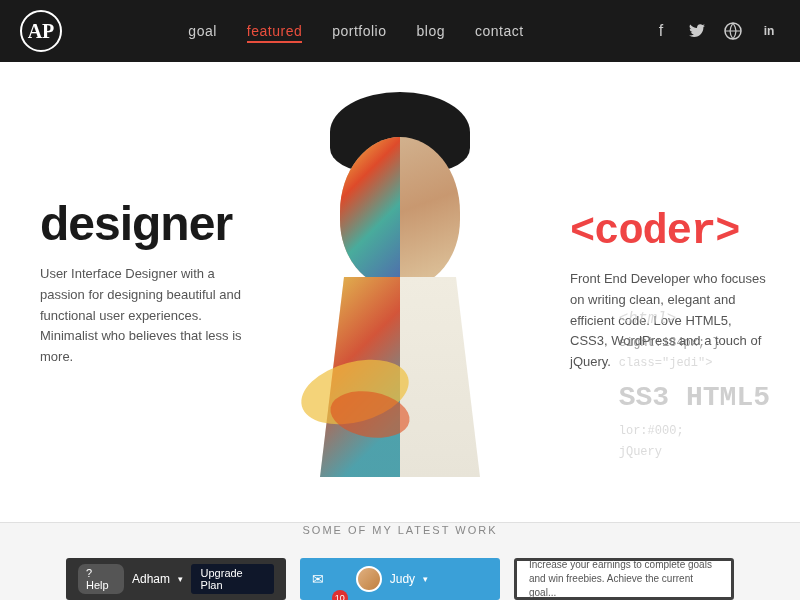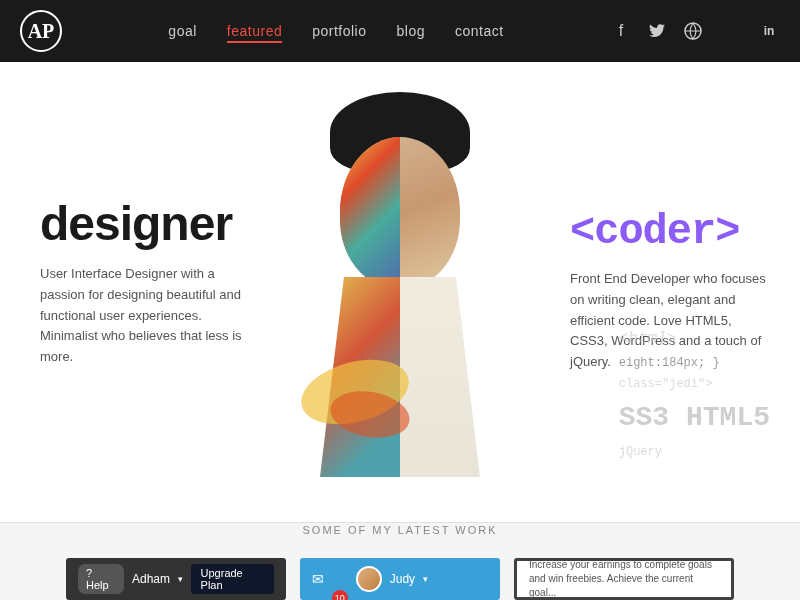--- a/index.html
+++ b/index.html
@@ -93,21 +93,21 @@
     .hero-right {
       position: absolute;
       right: 30px;
       top: 50%;
       transform: translateY(-50%);
       width: 200px;
     }
     .hero-title-coder {
       font-size: 42px;
       font-weight: 900;
-      color: #8b5cf6;
+      color: #ef4444;
       line-height: 1;
       margin-bottom: 16px;
       letter-spacing: -1px;
       font-family: 'Courier New', monospace;
     }
 
     
     .code-bg {
       position: absolute;
       right: 30px;
@@ -327,21 +327,21 @@
       <svg width="16" height="14" viewBox="0 0 16 14" fill="none">
         <path d="M16 1.66a6.6 6.6 0 01-1.88.52A3.3 3.3 0 0015.56.24a6.6 6.6 0 01-2.08.8A3.28 3.28 0 008.07 4a9.32 9.32 0 01-6.76-3.42A3.28 3.28 0 002.33 5.2 3.28 3.28 0 01.64 4.76v.04a3.28 3.28 0 002.63 3.22 3.3 3.3 0 01-1.48.06 3.28 3.28 0 003.06 2.28A6.6 6.6 0 010 11.54 9.3 9.3 0 005.03 13c6.04 0 9.34-5 9.34-9.34l-.01-.43A6.63 6.63 0 0016 1.66z" fill="#ccc"></path>
       </svg>
     </a>
     <a class="social-icon" href="#">
       <svg width="18" height="18" viewBox="0 0 18 18" fill="none">
         <circle cx="9" cy="9" r="8" stroke="#ccc" stroke-width="1.5"></circle>
         <path d="M1 9h16M9 1c-2 3-3 5-3 8s1 5 3 8M9 1c2 3 3 5 3 8s-1 5-3 8" stroke="#ccc" stroke-width="1.2" fill="none"></path>
       </svg>
     </a>
-    <a class="social-icon" href="#" style="font-size:12px;font-weight:bold;margin-left:40px;">in</a>
+    <a class="social-icon" href="#" style="font-size:12px;font-weight:bold;">in</a>
   </div>
 </nav>
 
 <section class="hero">
 
   <div class="hero-left">
     <h1 class="hero-title-designer">designer</h1>
     <p class="hero-desc">User Interface Designer with a passion for designing beautiful and functional user experiences. Minimalist who believes that less is more.</p>
   </div>
 
@@ -368,20 +368,21 @@
     <p class="hero-desc">Front End Developer who focuses on writing clean, elegant and efficient code. Love HTML5, CSS3, WordPress and a touch of jQuery.</p>
   </div>
 
   <div class="code-bg">
     <div style="color:#ccc;font-size:16px;font-style:italic;">&lt;html&gt;</div>
     <div style="color:#737373;font-size:12px;">eight:184px; }</div>
     <div style="color:#ccc;font-size:12px;">class="jedi"&gt;</div>
     <div style="font-size:28px;color:#bbb;font-weight:bold;font-family:'Courier New',monospace;">
       <span>SS3 HTML5</span>
     </div>
+    <div style="color:#ccc;font-size:12px;">lor:#000;</div>
     <div style="color:#ccc;font-size:12px;">jQuery</div>
   </div>
 </section>
 
 <section class="latest-work">
   <div class="latest-work-title">SOME OF MY LATEST WORK</div>
   <div class="work-cards">
 
     <div class="work-card card-dark">
       <span class="help-btn">? Help</span>

